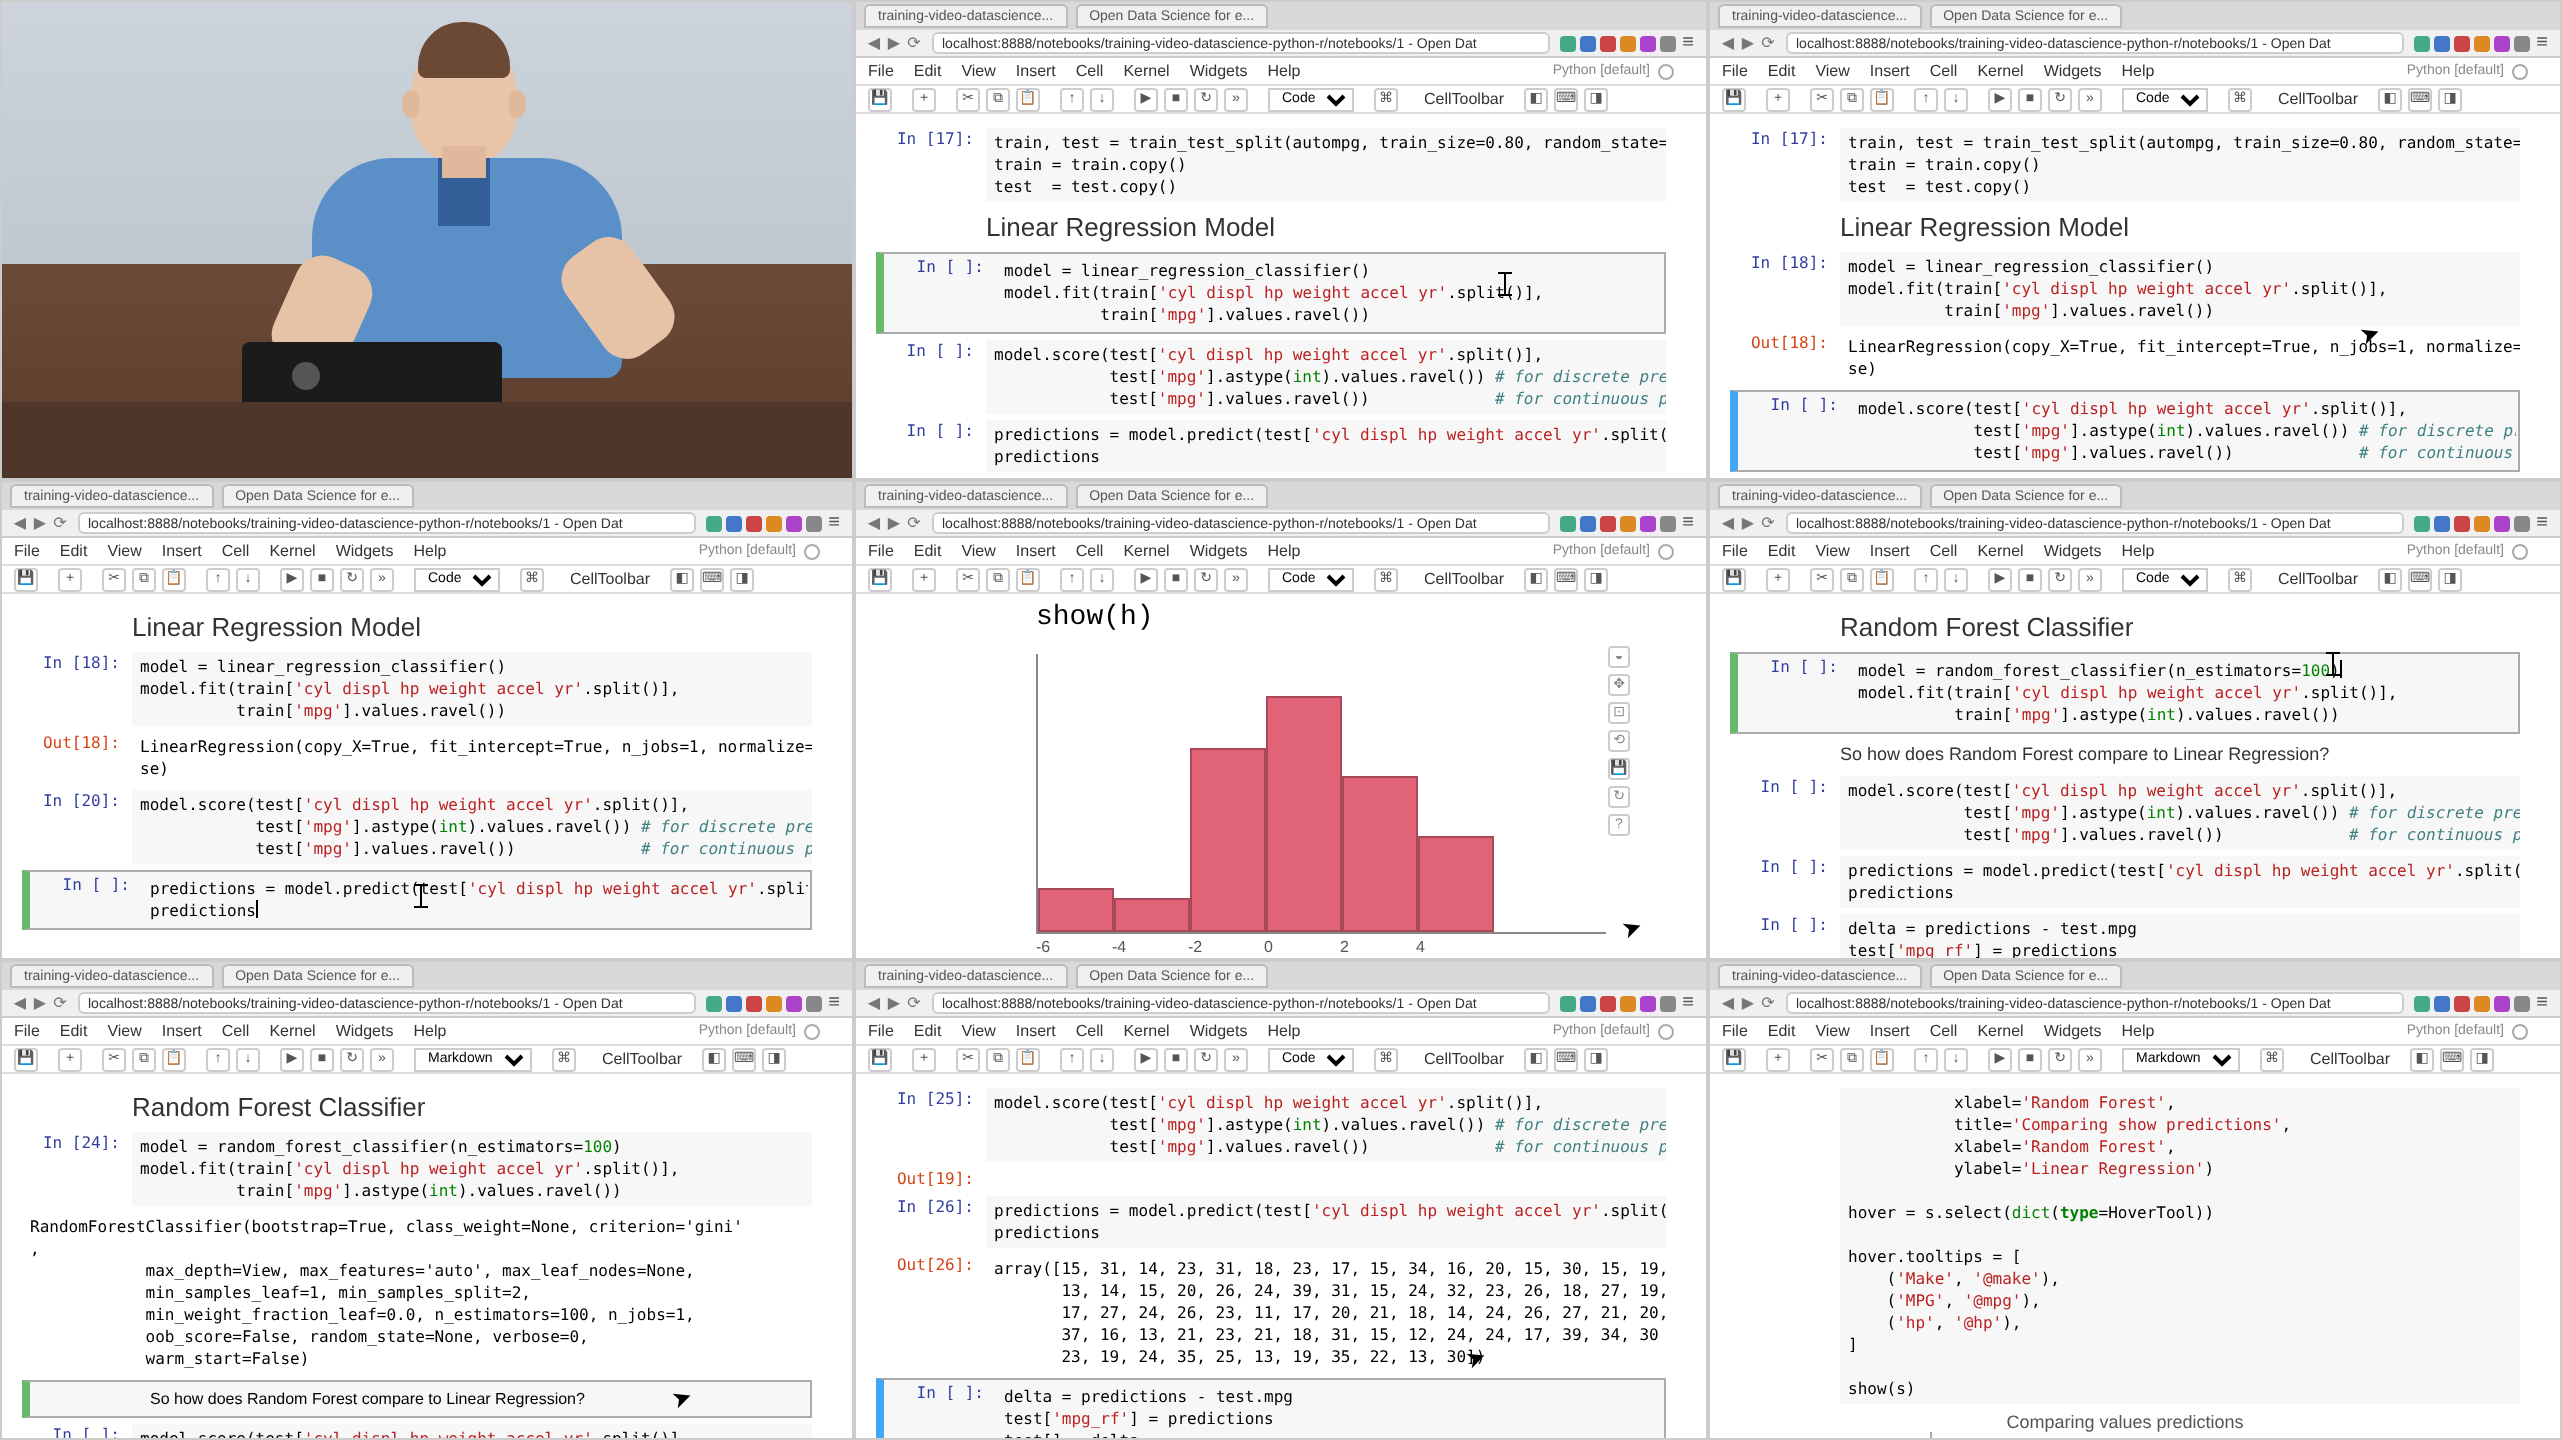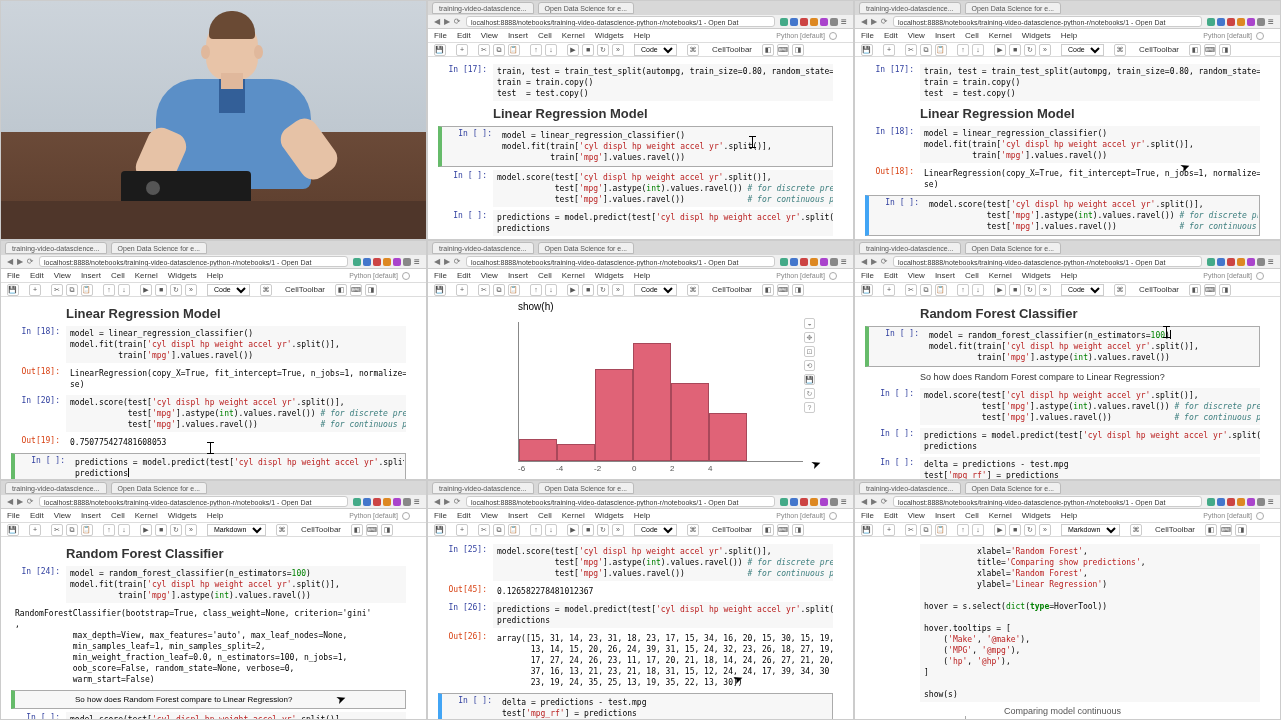--- a/index.html
+++ b/index.html
@@ -34,21 +34,21 @@
 .nbarea { padding: 4px 20px 4px 10px; height: calc(100% - 56px); overflow: hidden; background: #fff; position: relative; }
 .cell { margin: 3px 0; display: flex; position: relative; }
 .cell.selected { border: 1px solid #ababab; border-left: 4px solid #42A5F5; background: #f7f7f7; padding: 1px; }
 .cell.selected.editing { border-left-color: #66BB6A; }
 .prompt { width: 55px; font-family: monospace; font-size: 8px; text-align: right; padding-right: 6px; color: #303F9F; flex-shrink: 0; line-height: 11px; }
 .prompt.out { color: #D84315; }
 .cellbody { flex: 1; font-family: monospace; font-size: 8px; line-height: 11px; background: #f7f7f7; padding: 2px 4px; white-space: pre; color: #000; overflow: hidden; }
 .cell.output .cellbody { background: transparent; }
 .cell.mdcell .cellbody { background: transparent; padding: 0; }
 .cell.mdcell.selected .cellbody { background: #f7f7f7; padding: 2px 4px; }
-.mdh { font-family: "Helvetica Neue", Arial, sans-serif; font-size: 13px; font-weight: bold; color: #333; padding: 4px 0; }
+.mdh { font-family: "Helvetica Neue", Arial, sans-serif; font-size: 13px; font-weight: normal; color: #333; padding: 4px 0; }
 .mdp { font-family: "Helvetica Neue", Arial, sans-serif; font-size: 9px; color: #333; padding: 2px 0; }
 
 
 .s-str { color: #BA2121; } .s-com { color: #408080; font-style: italic; } .s-num { color: #008000; } .s-kw  { color: #008000; font-weight: bold; } .s-bld { color: #008000; }
 
 
 .caret { display: inline-block; width: 1px; height: 9px; background: #000; vertical-align: middle; position: relative; top: -1px; }
 
 
 .video { width: 100%; height: 100%; background: linear-gradient(#cdd4db 0%, #bfc8d0 55%, #6b4a38 55%, #5a3c2c 100%); position: relative; }
@@ -360,24 +360,20 @@
           <div class="prompt out">Out[18]:</div>
       <div class="cellbody"><span>LinearRegression(copy_X=True, fit_intercept=True, n_jobs=1, normalize=Fal</span>
 <span>se)</span></div>
         </div>
     <div class="cell">
           <div class="prompt">In [20]:</div>
       <div class="cellbody">model.score(test[<span class="s-str">'cyl displ hp weight accel yr'</span>.split()],
             test[<span class="s-str">'mpg'</span>].astype(<span class="s-bld">int</span>).values.ravel()) <span class="s-com"># for discrete predict</span>
             test[<span class="s-str">'mpg'</span>].values.ravel())             <span class="s-com"># for continuous predi</span></div>
         </div>
-    <div class="cell output">
-          <div class="prompt out">Out[19]:</div>
-      <div class="cellbody">0.750775427481608053</div>
-        </div>
     <div class="cell selected editing">
           <div class="prompt">In [ ]:</div>
       <div class="cellbody">predictions = model.predict(test[<span class="s-str">'cyl displ hp weight accel yr'</span>.split()])
 predictions<span class="caret"></span></div>
         </div>
     <div class="tcursor" style="left:205px;top:144px;">
           <div class="tc-bar-t"></div>
           <div class="tc-bar-b"></div>
         </div>
 
@@ -435,21 +431,21 @@
         <div class="sep"></div>
         <div class="btn">⌘</div>
         <div class="sep"></div>
         <span class="ct">CellToolbar</span>
         <div class="sep"></div>
         <div class="btn">◧</div>
         <div class="btn">⌨</div>
         <div class="btn">◨</div>
       </div>
   <div class="nbarea" style="padding-left:60px; padding-right:30px;">
-    <div style="font-family:Liberation Sans, sans-serif;font-size:10px;padding-left:30px;">show(h)</div>
+    <div style="font-family:Liberation Mono, monospace;font-size:14px;padding-left:30px;">show(h)</div>
     <div class="histwrap">
       <div class="plot-icons">
         <div>◒</div>
         <div>✥</div>
         <div>⊡</div>
         <div>⟲</div>
         <div>💾</div>
         <div>↻</div>
         <div>?</div>
       </div>
@@ -719,22 +715,21 @@
         <div class="btn">◨</div>
       </div>
   <div class="nbarea">
     <div class="cell">
           <div class="prompt">In [25]:</div>
       <div class="cellbody">model.score(test[<span class="s-str">'cyl displ hp weight accel yr'</span>.split()],
             test[<span class="s-str">'mpg'</span>].astype(<span class="s-bld">int</span>).values.ravel()) <span class="s-com"># for discrete predict</span>
             test[<span class="s-str">'mpg'</span>].values.ravel())             <span class="s-com"># for continuous predi</span></div>
         </div>
     <div class="cell output">
-          <div class="prompt out">Out[45]:</div>
-      <div class="cellbody">0.126582278481012367</div>
+          <div class="prompt out">Out[19]:</div>
         </div>
     <div class="cell">
           <div class="prompt">In [26]:</div>
       <div class="cellbody">predictions = model.predict(test[<span class="s-str">'cyl displ hp weight accel yr'</span>.split()])
 predictions</div>
         </div>
     <div class="cell output">
           <div class="prompt out">Out[26]:</div>
       <div class="cellbody"><span>array([15, 31, 14, 23, 31, 18, 23, 17, 15, 34, 16, 20, 15, 30, 15, 19, 23</span>
 <span>       13, 14, 15, 20, 26, 24, 39, 31, 15, 24, 32, 23, 26, 18, 27, 19, 19</span>
@@ -821,18 +816,18 @@
 hover = s.select(<span class="s-bld">dict</span>(<span class="s-kw">type</span>=HoverTool))
 
 hover.tooltips = [
     (<span class="s-str">'Make'</span>, <span class="s-str">'@make'</span>),
     (<span class="s-str">'MPG'</span>, <span class="s-str">'@mpg'</span>),
     (<span class="s-str">'hp'</span>, <span class="s-str">'@hp'</span>),
 ]
 
 show(s)</div>
         </div>
-    <div style="text-align:center;font-size:9px;color:#555;margin-top:4px;">Comparing model continuous</div>
+    <div style="text-align:center;font-size:9px;color:#555;margin-top:4px;">Comparing values predictions</div>
     <div class="scatwrap" id="scatter-plot" style="margin-left:100px;width:280px;border-left:1px solid #aaa;"></div>
   </div>
 </div>
 
 </div>
 
 </body></html>

